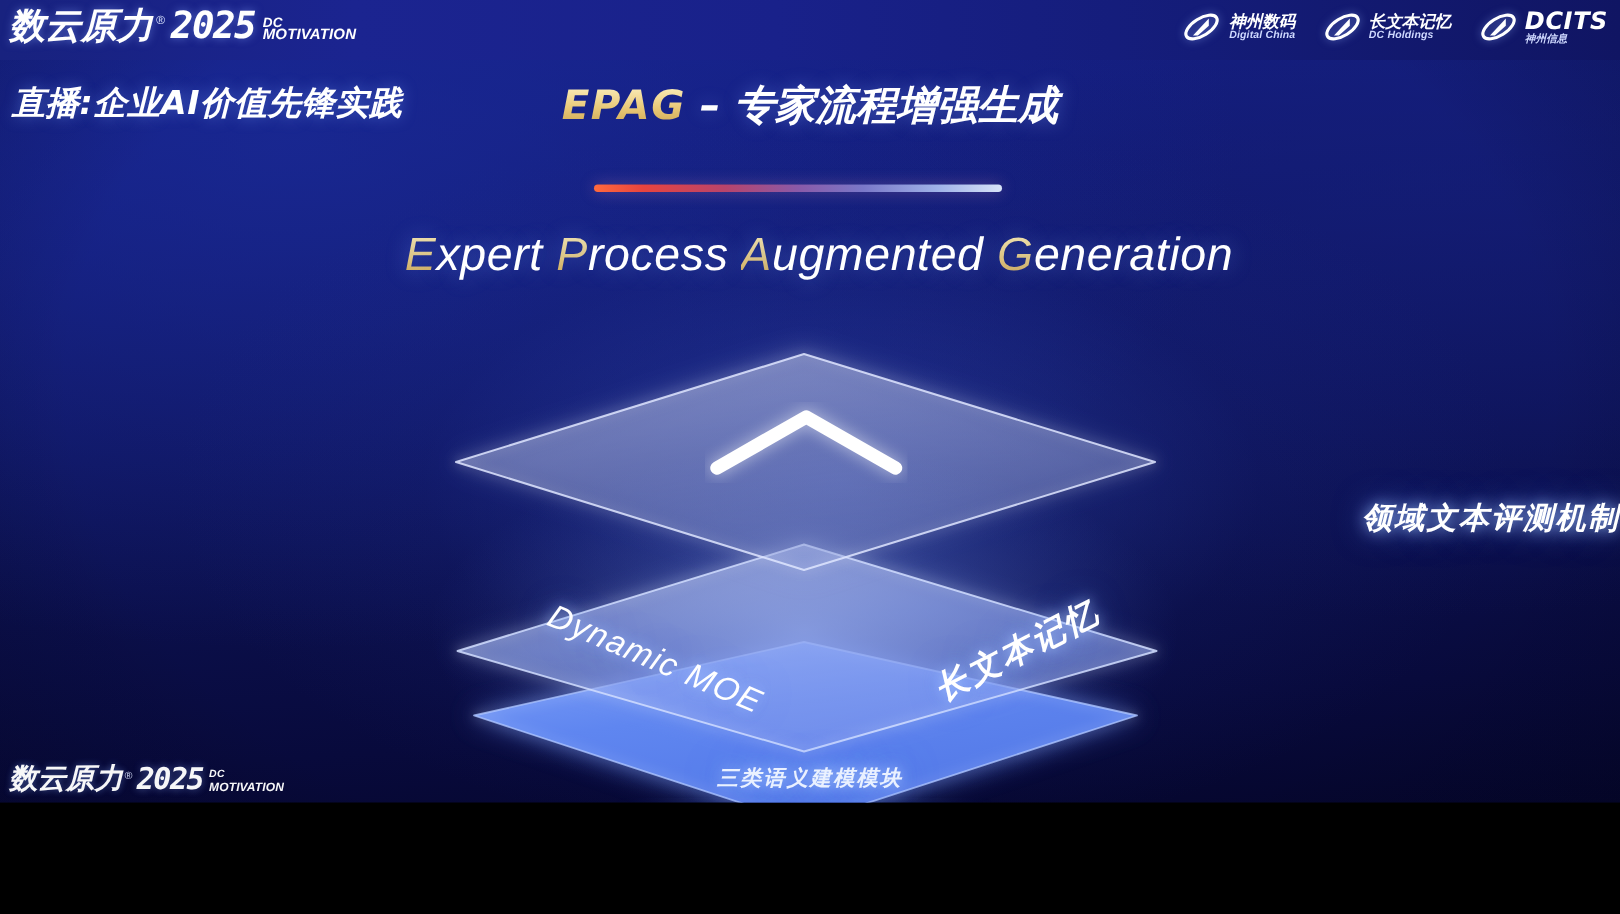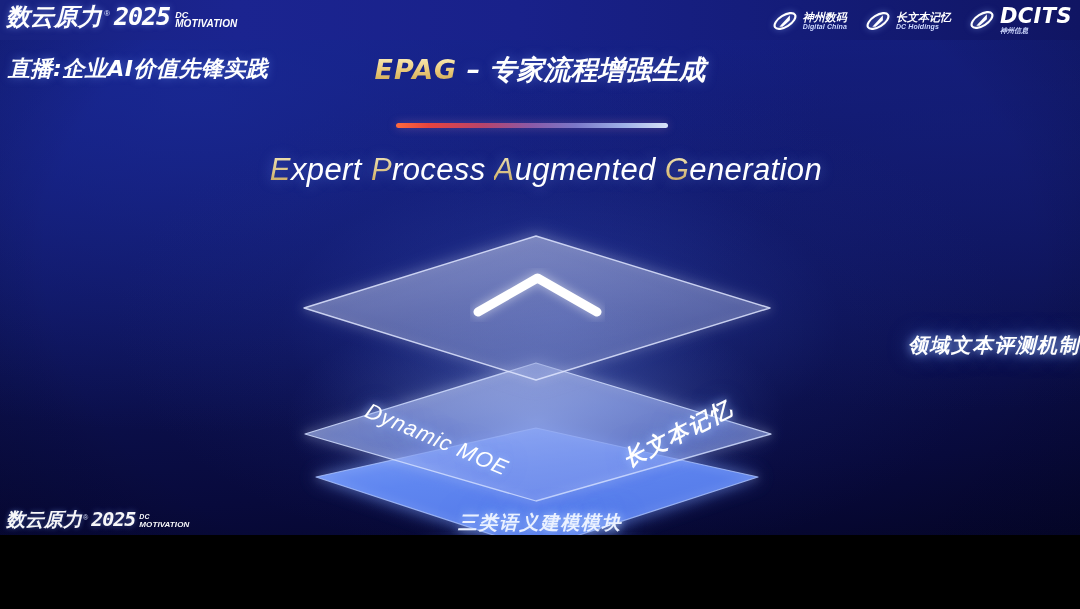--- a/index.html
+++ b/index.html
@@ -60,21 +60,21 @@
   
   .partners{
     position:absolute; right:8px; top:5px; display:flex; align-items:flex-end; gap:18px; z-index:7;
   }
   .partner{ display:flex; align-items:center; gap:5px; }
   .swoosh{ width:26px; height:26px; flex:0 0 26px; filter:drop-shadow(0 0 3px rgba(150,180,255,.5)); }
   .partner-txt{ display:flex; flex-direction:column; line-height:1.05; }
   .partner-cn{ font-size:11px; font-weight:700; color:#fff; white-space:nowrap;
                font-family:"DejaVu Sans","Liberation Sans",sans-serif; }
   .partner-en{ font-size:7px; font-weight:700; color:#cfd9ff; white-space:nowrap; letter-spacing:.1px;}
-  .partner-cn.big{ font-size:21px; letter-spacing:.4px; }
+  .partner-cn.big{ font-size:16px; letter-spacing:.4px; }
 
   
   .live-line{
     position:absolute; left:8px; top:54px; z-index:5;
     font-size:22px; font-weight:700; color:#ffffff; letter-spacing:.5px;
     font-family:"DejaVu Sans","Liberation Sans",sans-serif;
     text-shadow:0 0 10px rgba(120,160,255,.45);
     white-space:nowrap;
   }
 
@@ -119,21 +119,21 @@
   
   .stack{ position:absolute; left:0; top:0; width:1080px; height:609px; z-index:3; }
 
   .plate-label{
     position:absolute; z-index:4; white-space:nowrap;
     font-family:"DejaVu Sans","Liberation Sans",sans-serif;
     color:#ffffff; font-weight:700;
     text-shadow:0 0 10px rgba(160,195,255,.9),0 0 22px rgba(90,130,250,.6);
   }
   .lbl-top{ left:0; right:0; text-align:right; top:332px; font-size:20px; letter-spacing:1.5px; }
-  .lbl-bottom{ left:0; right:0; text-align:center; top:510px; font-size:19px; letter-spacing:1.5px;
+  .lbl-bottom{ left:0; right:0; text-align:center; top:510px; font-size:14px; letter-spacing:1.5px;
                color:#eaf1ff; text-shadow:0 0 10px rgba(180,210,255,.95),0 0 24px rgba(80,125,255,.75);}
 
   .lbl-moe{
     left:372px; top:398px; font-size:22px; font-weight:400; letter-spacing:1px;
     font-family:"Liberation Sans","DejaVu Sans",sans-serif;
     transform:rotate(23deg) skewX(-2deg);
     transform-origin:left top;
     text-shadow:0 0 9px rgba(170,200,255,.9),0 0 20px rgba(90,130,250,.55);
   }
   .lbl-mem{

